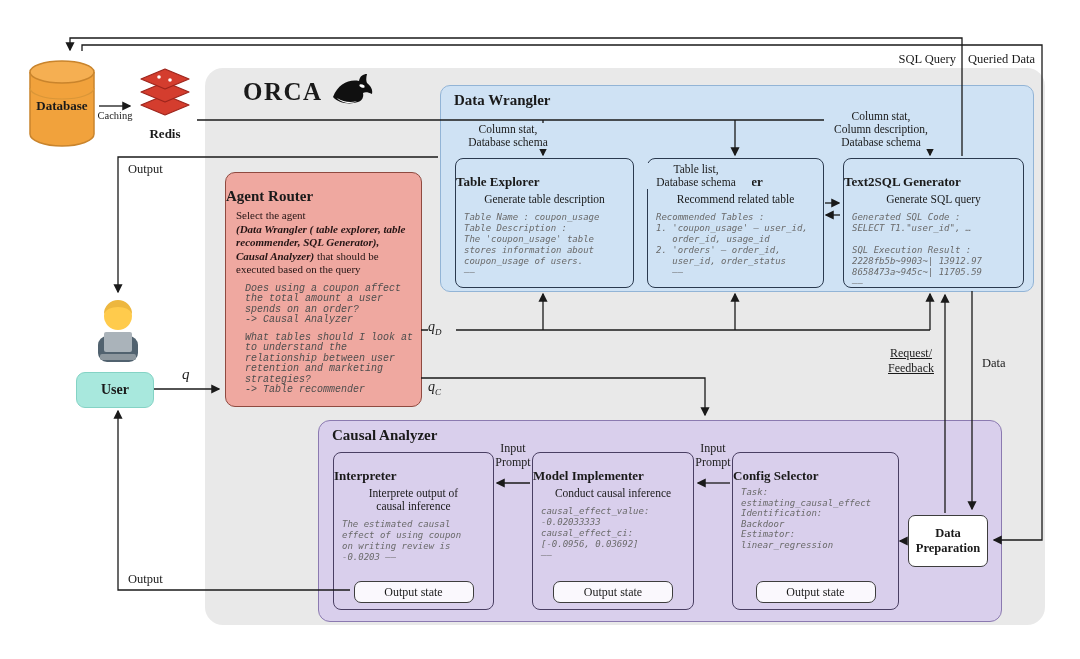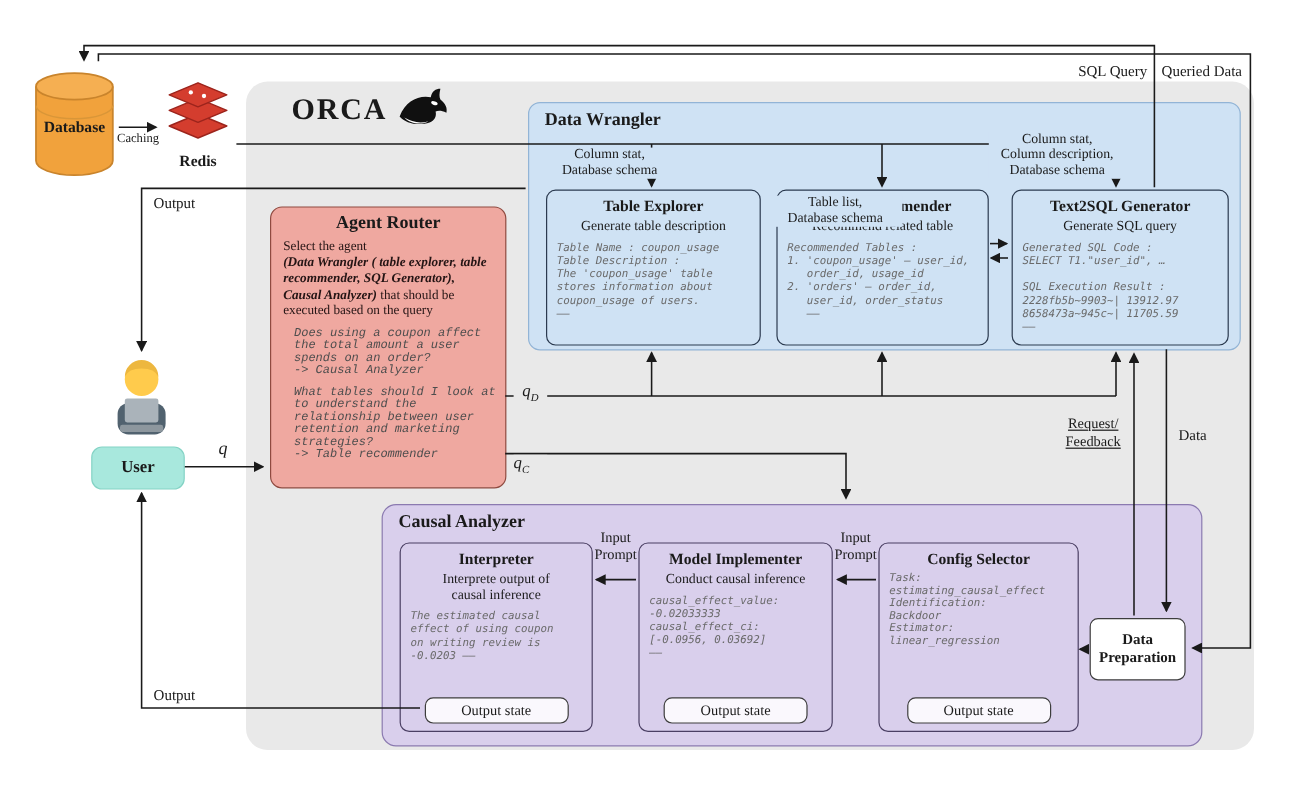--- a/index.html
+++ b/index.html
@@ -8,21 +8,21 @@
   .abs{position:absolute;}
   
   .gray-bg{background:#e9e9e9;border-radius:18px;z-index:1;}
   .panel{position:absolute;border-radius:10px;z-index:2;}
   .blue-panel{background:#cfe2f4;border:1.4px solid #92b4d6;}
   .purple-panel{background:#d9cfec;border:1.4px solid #8b7ab0;}
   .pink-panel{background:#efa8a0;border:1.4px solid #8f4a40;}
   .module{position:absolute;border-radius:8px;z-index:3;}
   .blue-mod{background:#cfe2f4;border:1.3px solid #2b3a4f;}
   .purple-mod{background:#d9cfec;border:1.3px solid #4a3f63;}
-  .m-title{margin-top:5px;text-align:center;font-weight:bold;font-size:13px;}
+  .m-title{margin-top:15px;font-weight:bold;font-size:13px;}
   .m-sub{text-align:center;font-size:11.5px;line-height:13px;margin-top:3px;white-space:pre-line;}
   .m-ex{margin:6px 0 0 8px;font-family:"DejaVu Sans Mono",monospace;font-style:italic;
         font-size:9px;line-height:11px;color:#6a6a6a;white-space:pre;}
   .sec-title{position:absolute;font-weight:bold;font-size:15px;z-index:4;}
   .lbl{position:absolute;font-size:12.5px;z-index:6;}
   .pre{white-space:pre-line;}
   .center{text-align:center;}
   .it{font-style:italic;}
   .edge-label{position:absolute;font-size:11.5px;line-height:13px;text-align:center;
               background:#cfe2f4;white-space:pre-line;z-index:6;}
@@ -185,21 +185,21 @@
     <path d="M18,22 a14,14 0 0 1 28,0 q-3,-7 -14,-7 q-11,0 -14,7 Z" fill="#edb73f"></path>
     <rect x="12" y="44" width="40" height="26" rx="9" fill="#51626f"></rect>
     <rect x="18" y="40" width="28" height="20" rx="2" fill="#aab3ba"></rect>
     <rect x="14" y="62" width="36" height="6" rx="2" fill="#8d979e"></rect>
   </svg>
   <div class="userbox" style="left:76px;top:372px;width:76px;height:34px;line-height:34px;">User</div>
 
   <div class="lbl" style="left:128px;top:162px;">Output</div>
   <div class="lbl" style="left:128px;top:572px;">Output</div>
   <div class="lbl it" style="left:182px;top:366px;font-size:15px;">q</div>
-  <div class="lbl it mask-gray" style="left:428px;top:319px;width:28px;height:21px;font-size:14px;text-align:center;"><span>q</span><sub>D</sub></div>
+  <div class="lbl it mask-gray" style="left:428px;top:319px;width:28px;height:21px;font-size:14px;text-align:left;"><span>q</span><sub>D</sub></div>
   <div class="lbl it mask-gray" style="left:428px;top:379px;width:28px;height:21px;font-size:14px;"><span>q</span><sub>C</sub></div>
   <div class="lbl pre center" style="left:882px;top:346px;width:58px;font-size:12px;line-height:15px;text-decoration:underline;">Request/
 Feedback</div>
   <div class="lbl" style="left:982px;top:356px;font-size:12.5px;">Data</div>
   <div class="lbl pre center" style="left:487px;top:441px;width:52px;font-size:12px;line-height:14px;">Input
 Prompt</div>
   <div class="lbl pre center" style="left:687px;top:441px;width:52px;font-size:12px;line-height:14px;">Input
 Prompt</div>
 
   <svg id="arrows" width="1080" height="659" viewBox="0 0 1080 659">

